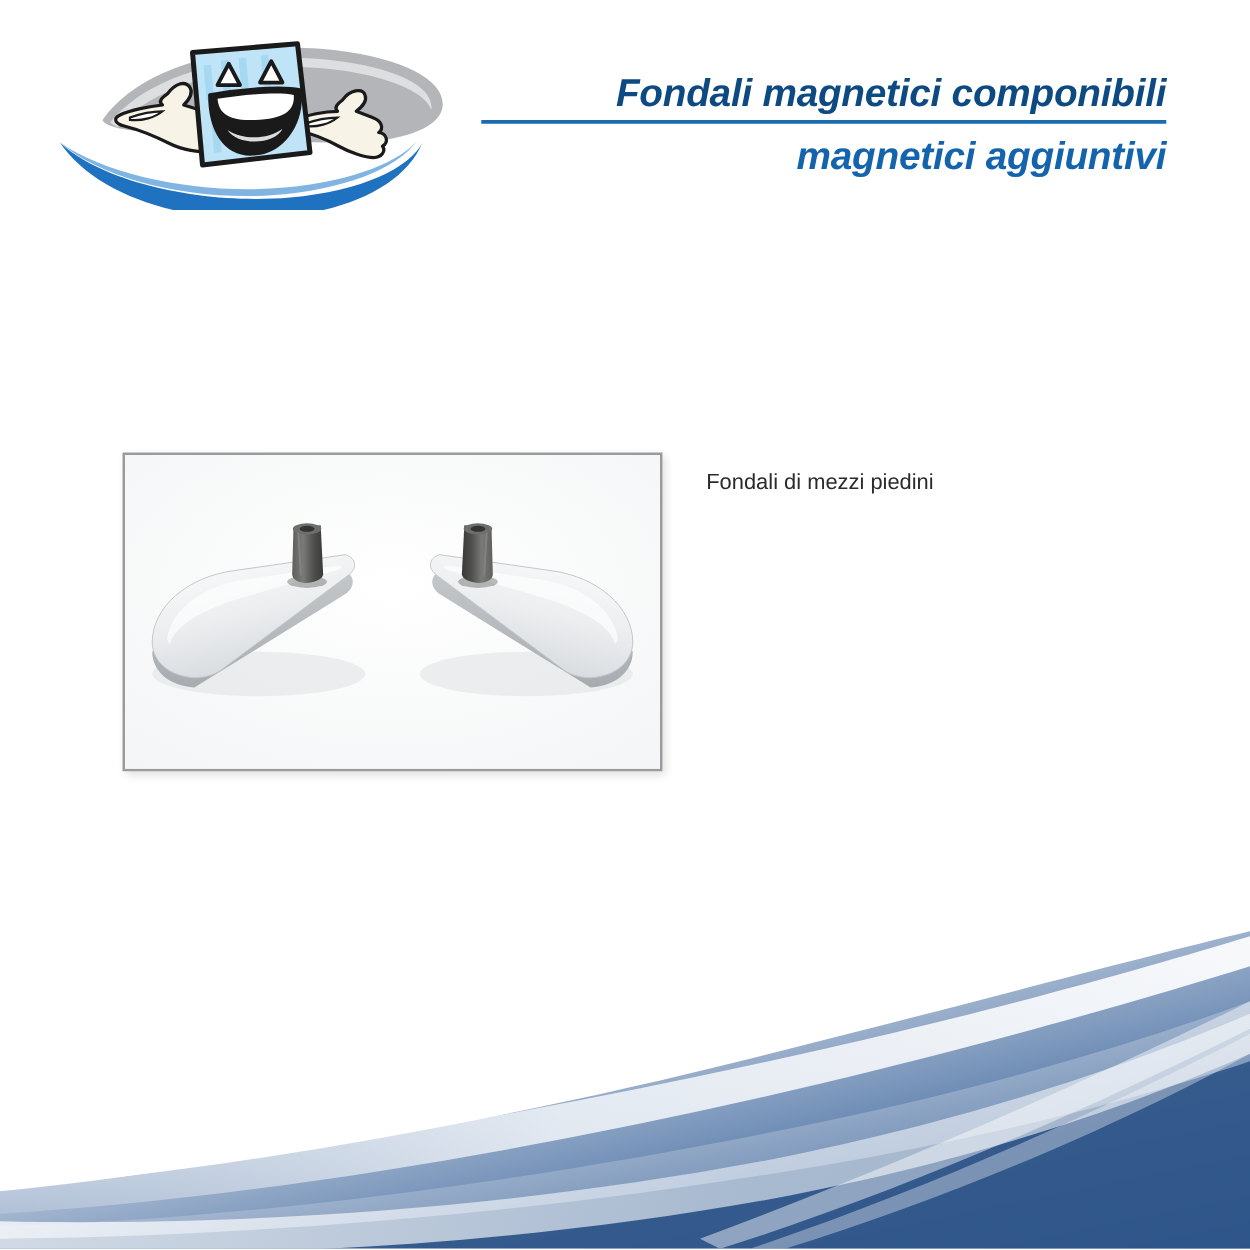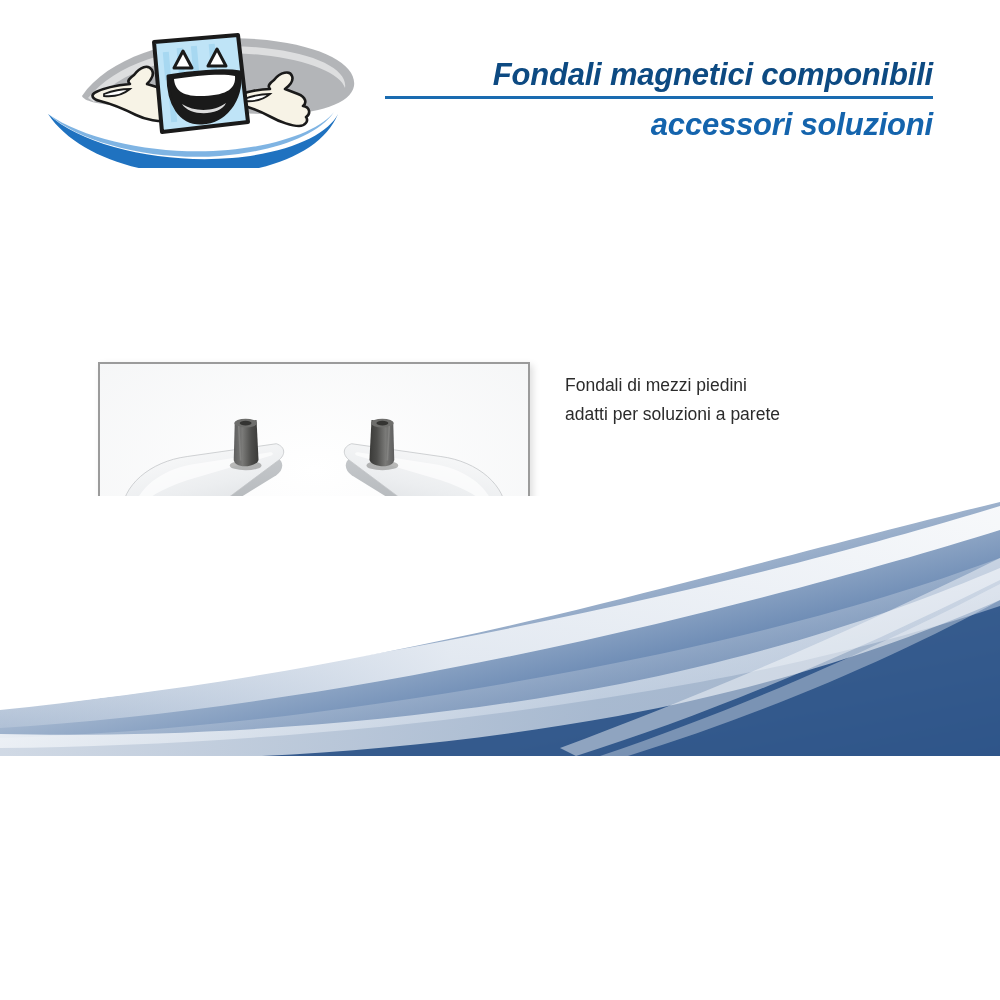--- a/index.html
+++ b/index.html
@@ -7,21 +7,21 @@
     margin: 0;
     padding: 0;
     background: #ffffff;
   }
   body {
     font-family: "Liberation Sans", "DejaVu Sans", sans-serif;
   }
   #page {
     position: relative;
     width: 1000px;
-    height: 756px;
+    height: 999px;
     overflow: hidden;
     background: #ffffff;
   }
 
   
   #header {
     position: absolute;
     left: 0;
     top: 0;
     width: 1000px;
@@ -176,21 +176,21 @@
                    C140 79 133 72 132 61 Z" fill="#ffffff"></path>
           <path d="M140 86 C152 94 172 94 184 85
                    C178 98 148 99 140 86 Z" fill="#ffffff" opacity="0.85"></path>
         </g>
       </svg>
     </div>
 
     <div id="title-block">
       <div class="title-line1">Fondali magnetici componibili</div>
       <div class="title-rule"></div>
-      <div class="title-line2">accessori soluzioni</div>
+      <div class="title-line2">magnetici aggiuntivi</div>
     </div>
   </div>
 
   <div id="product-frame">
     <svg id="product-photo" viewBox="0 0 432 255" preserveAspectRatio="none">
       <defs>
         <linearGradient id="plateTop" x1="0" y1="0" x2="0.4" y2="1">
           <stop offset="0%" stop-color="#fdfdfd"></stop>
           <stop offset="55%" stop-color="#eceef0"></stop>
           <stop offset="100%" stop-color="#d7dadd"></stop>
@@ -252,21 +252,20 @@
           <ellipse cx="147" cy="60" rx="11.5" ry="4.5" fill="#6e6e6c"></ellipse>
           <ellipse cx="147" cy="60" rx="6" ry="2.4" fill="#343432"></ellipse>
           <path d="M140 63 L142 98" stroke="#8a8a88" stroke-width="1.6" opacity="0.7"></path>
         </g>
       </g>
     </svg>
   </div>
 
   <div id="product-info">
     <div class="desc-line">Fondali di mezzi piedini</div>
-    <div class="desc-line">adatti per soluzioni a parete</div>
   </div>
 
   <div id="footer-wave">
     <svg viewBox="0 0 1000 260" width="1000" height="260">
       <defs>
         <linearGradient id="waveBody" x1="0.08" y1="0" x2="0.95" y2="0.95">
           <stop offset="0%" stop-color="#ffffff"></stop>
           <stop offset="22%" stop-color="#e7ecf3"></stop>
           <stop offset="48%" stop-color="#9fb3cd"></stop>
           <stop offset="75%" stop-color="#5377a8"></stop>

